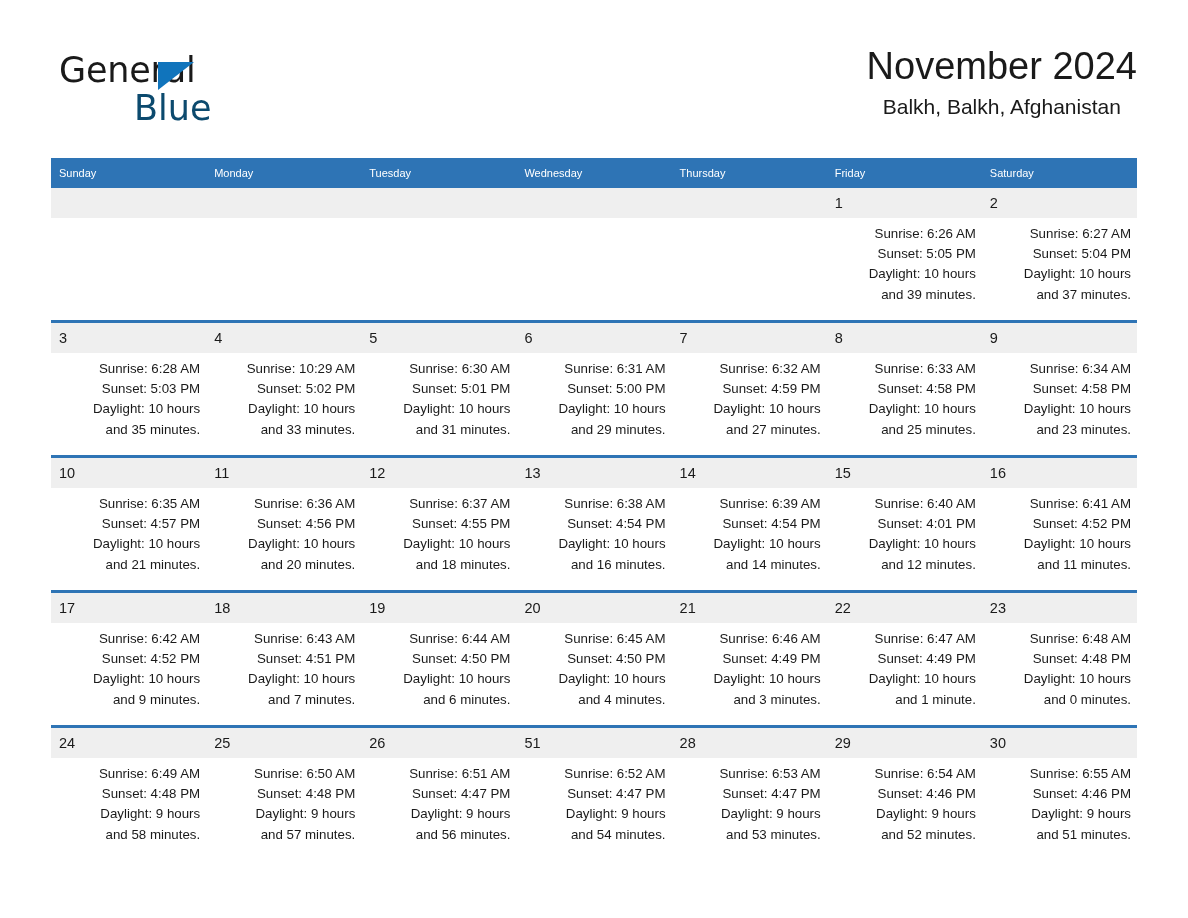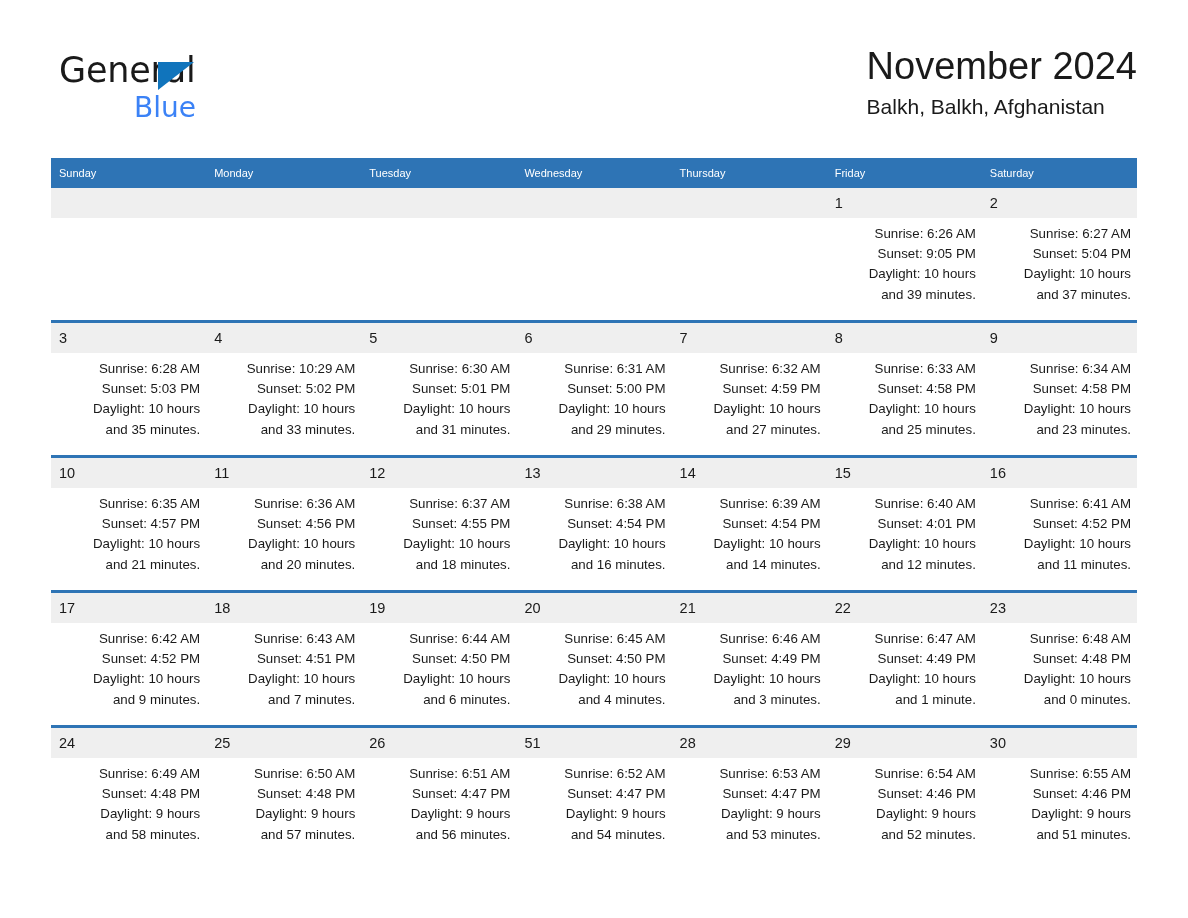--- a/index.html
+++ b/index.html
@@ -50,31 +50,31 @@
     top: 12px;
     width: 0;
     height: 0;
     border-top: 28px solid #1074bc;
     border-right: 36px solid transparent;
   }
   .logo-blue {
     position: absolute;
     left: 75px;
     top: 38px;
-    font-size: 28px;
-    color: #3b82f6;
+    font-size: 35px;
+    color: #0c4a6e;
     font-weight: 400;
     line-height: 40px;
     font-family: "DejaVu Sans", sans-serif;
   }
   .title-block {
     position: absolute;
     right: 0;
     top: 0;
-    text-align: left;
+    text-align: center;
   }
   .cal-title {
     font-size: 38px;
     color: #1a1a1a;
     font-weight: 400;
     line-height: 52px;
     white-space: nowrap;
   }
   .cal-subtitle {
     font-size: 21px;
@@ -204,21 +204,21 @@
             <div class="cell-inner">
               <div class="daynum empty"></div>
               <div class="events"></div>
             </div>
           </td>
           <td>
             <div class="cell-inner">
               <div class="daynum">1</div>
               <div class="events">
                 <div>Sunrise: 6:26 AM</div>
-                <div>Sunset: 9:05 PM</div>
+                <div>Sunset: 5:05 PM</div>
                 <div>Daylight: 10 hours</div>
                 <div>and 39 minutes.</div>
               </div>
             </div>
           </td>
           <td>
             <div class="cell-inner">
               <div class="daynum">2</div>
               <div class="events">
                 <div>Sunrise: 6:27 AM</div>

